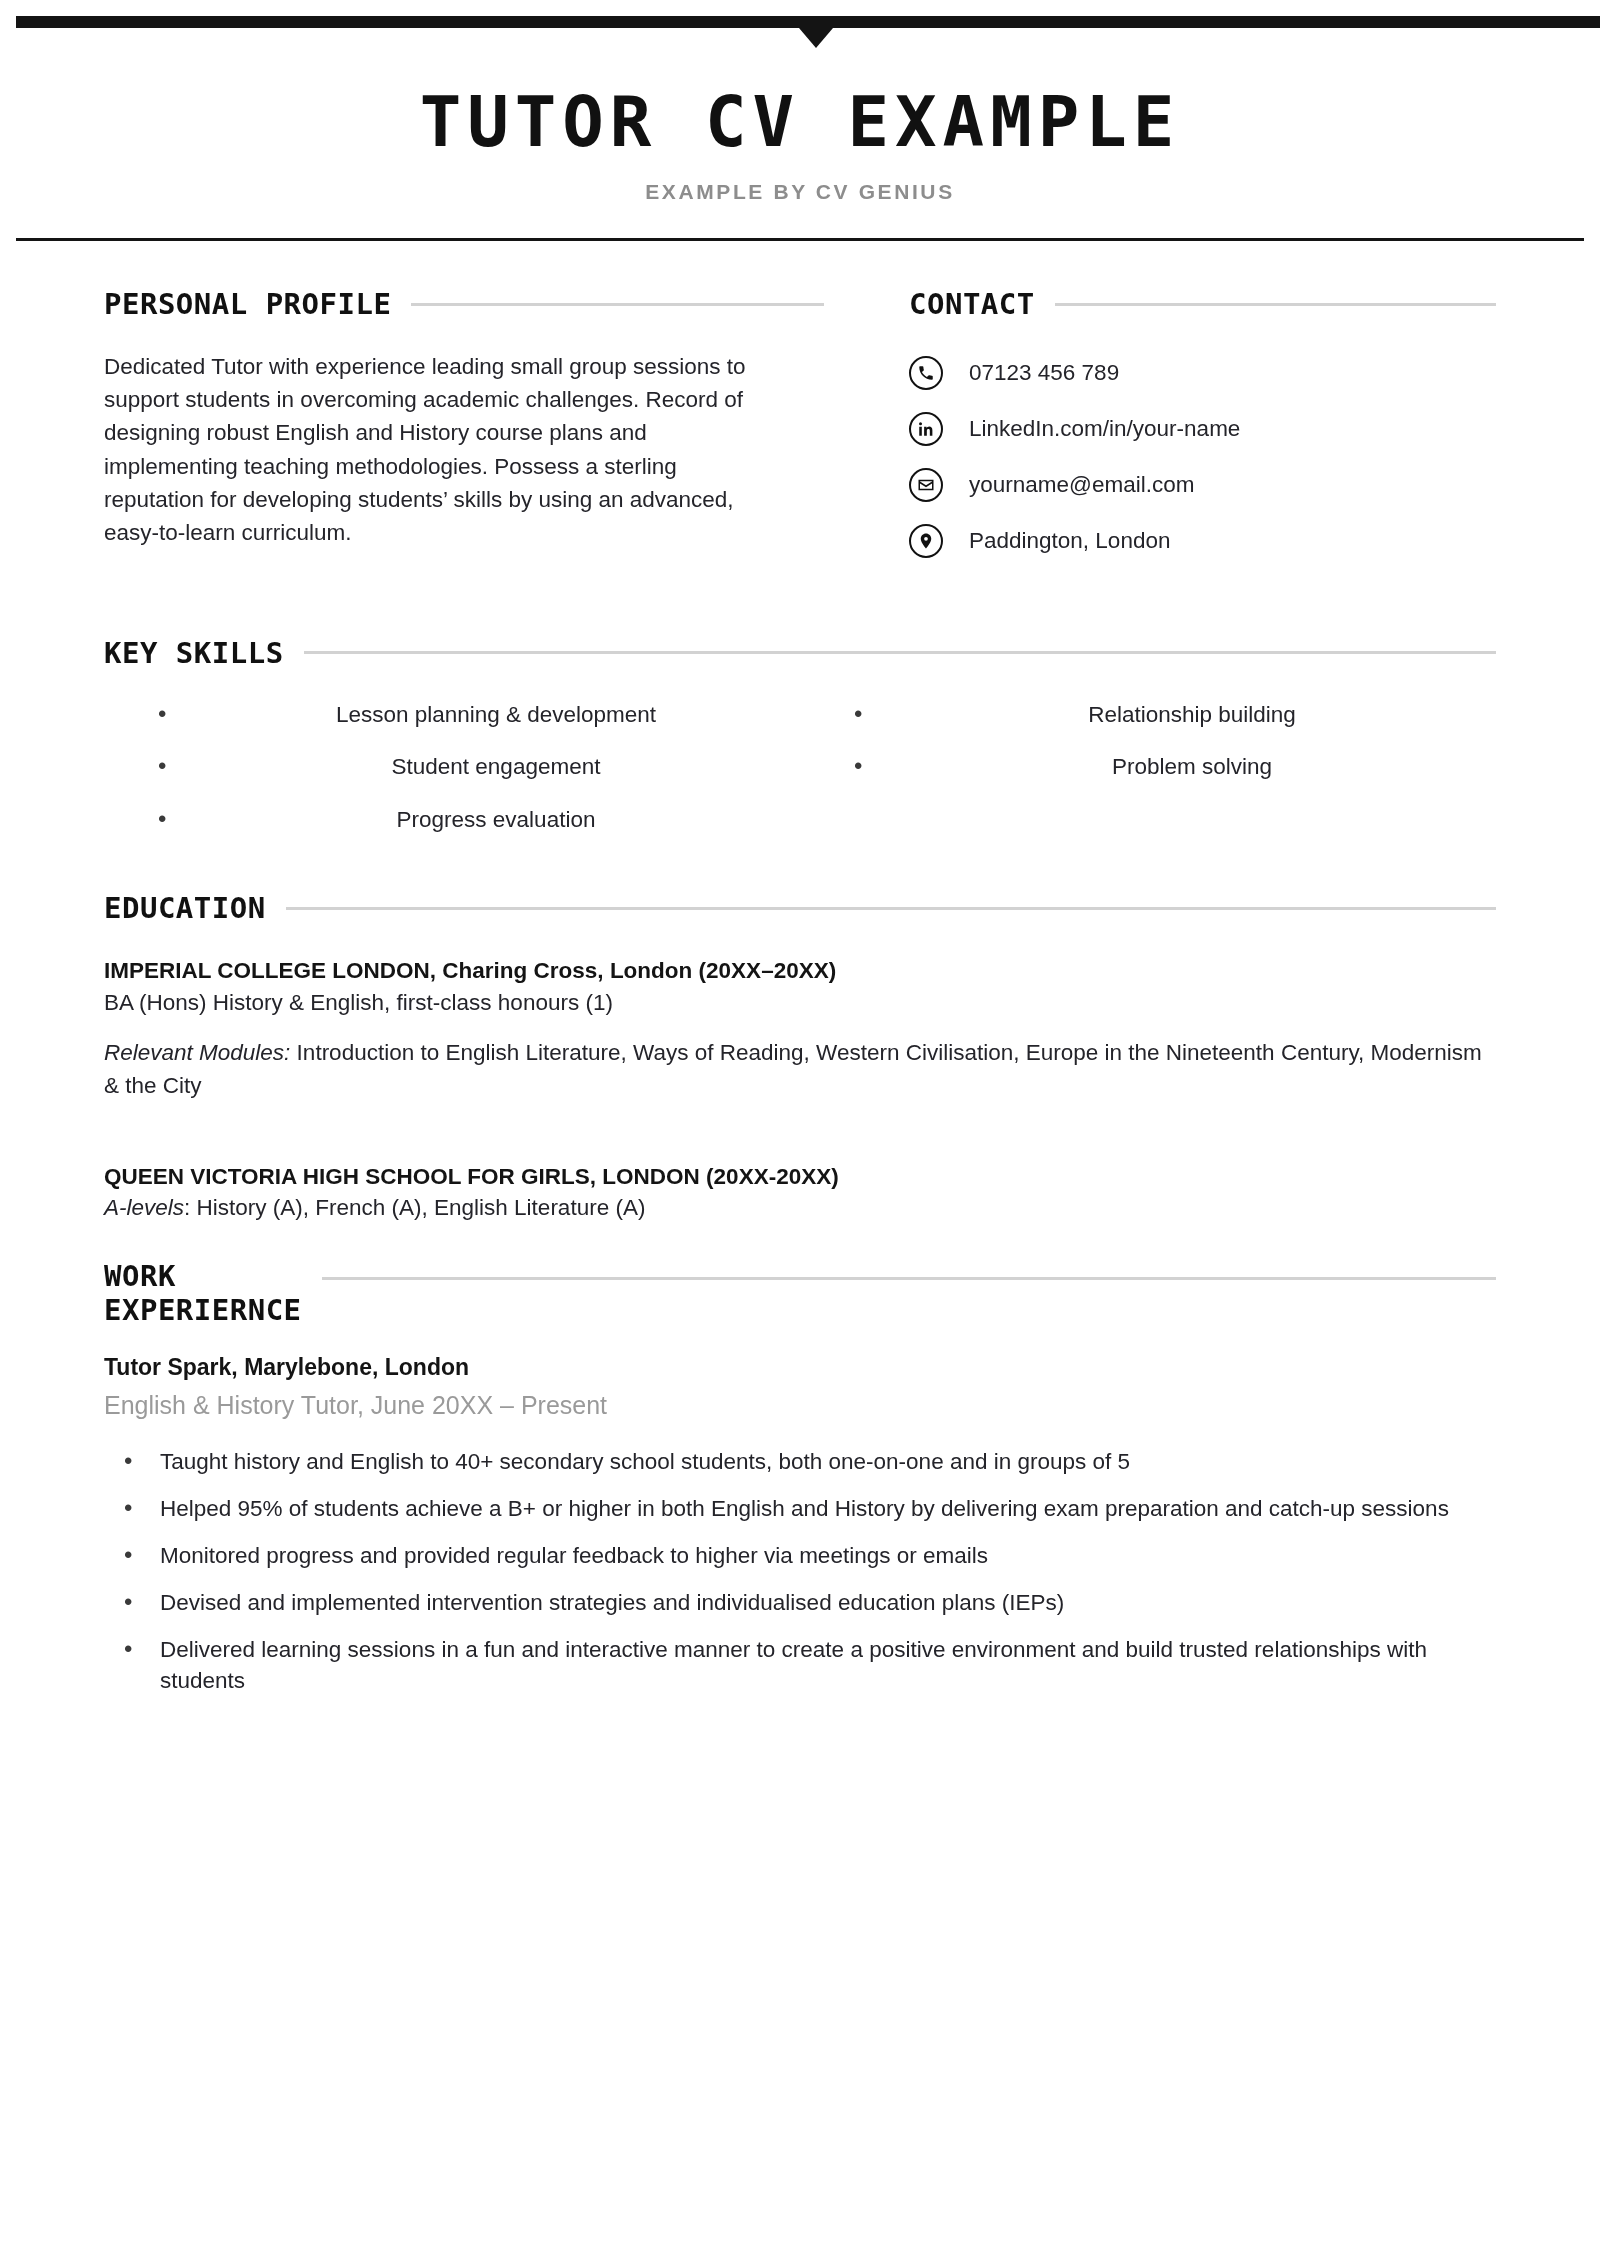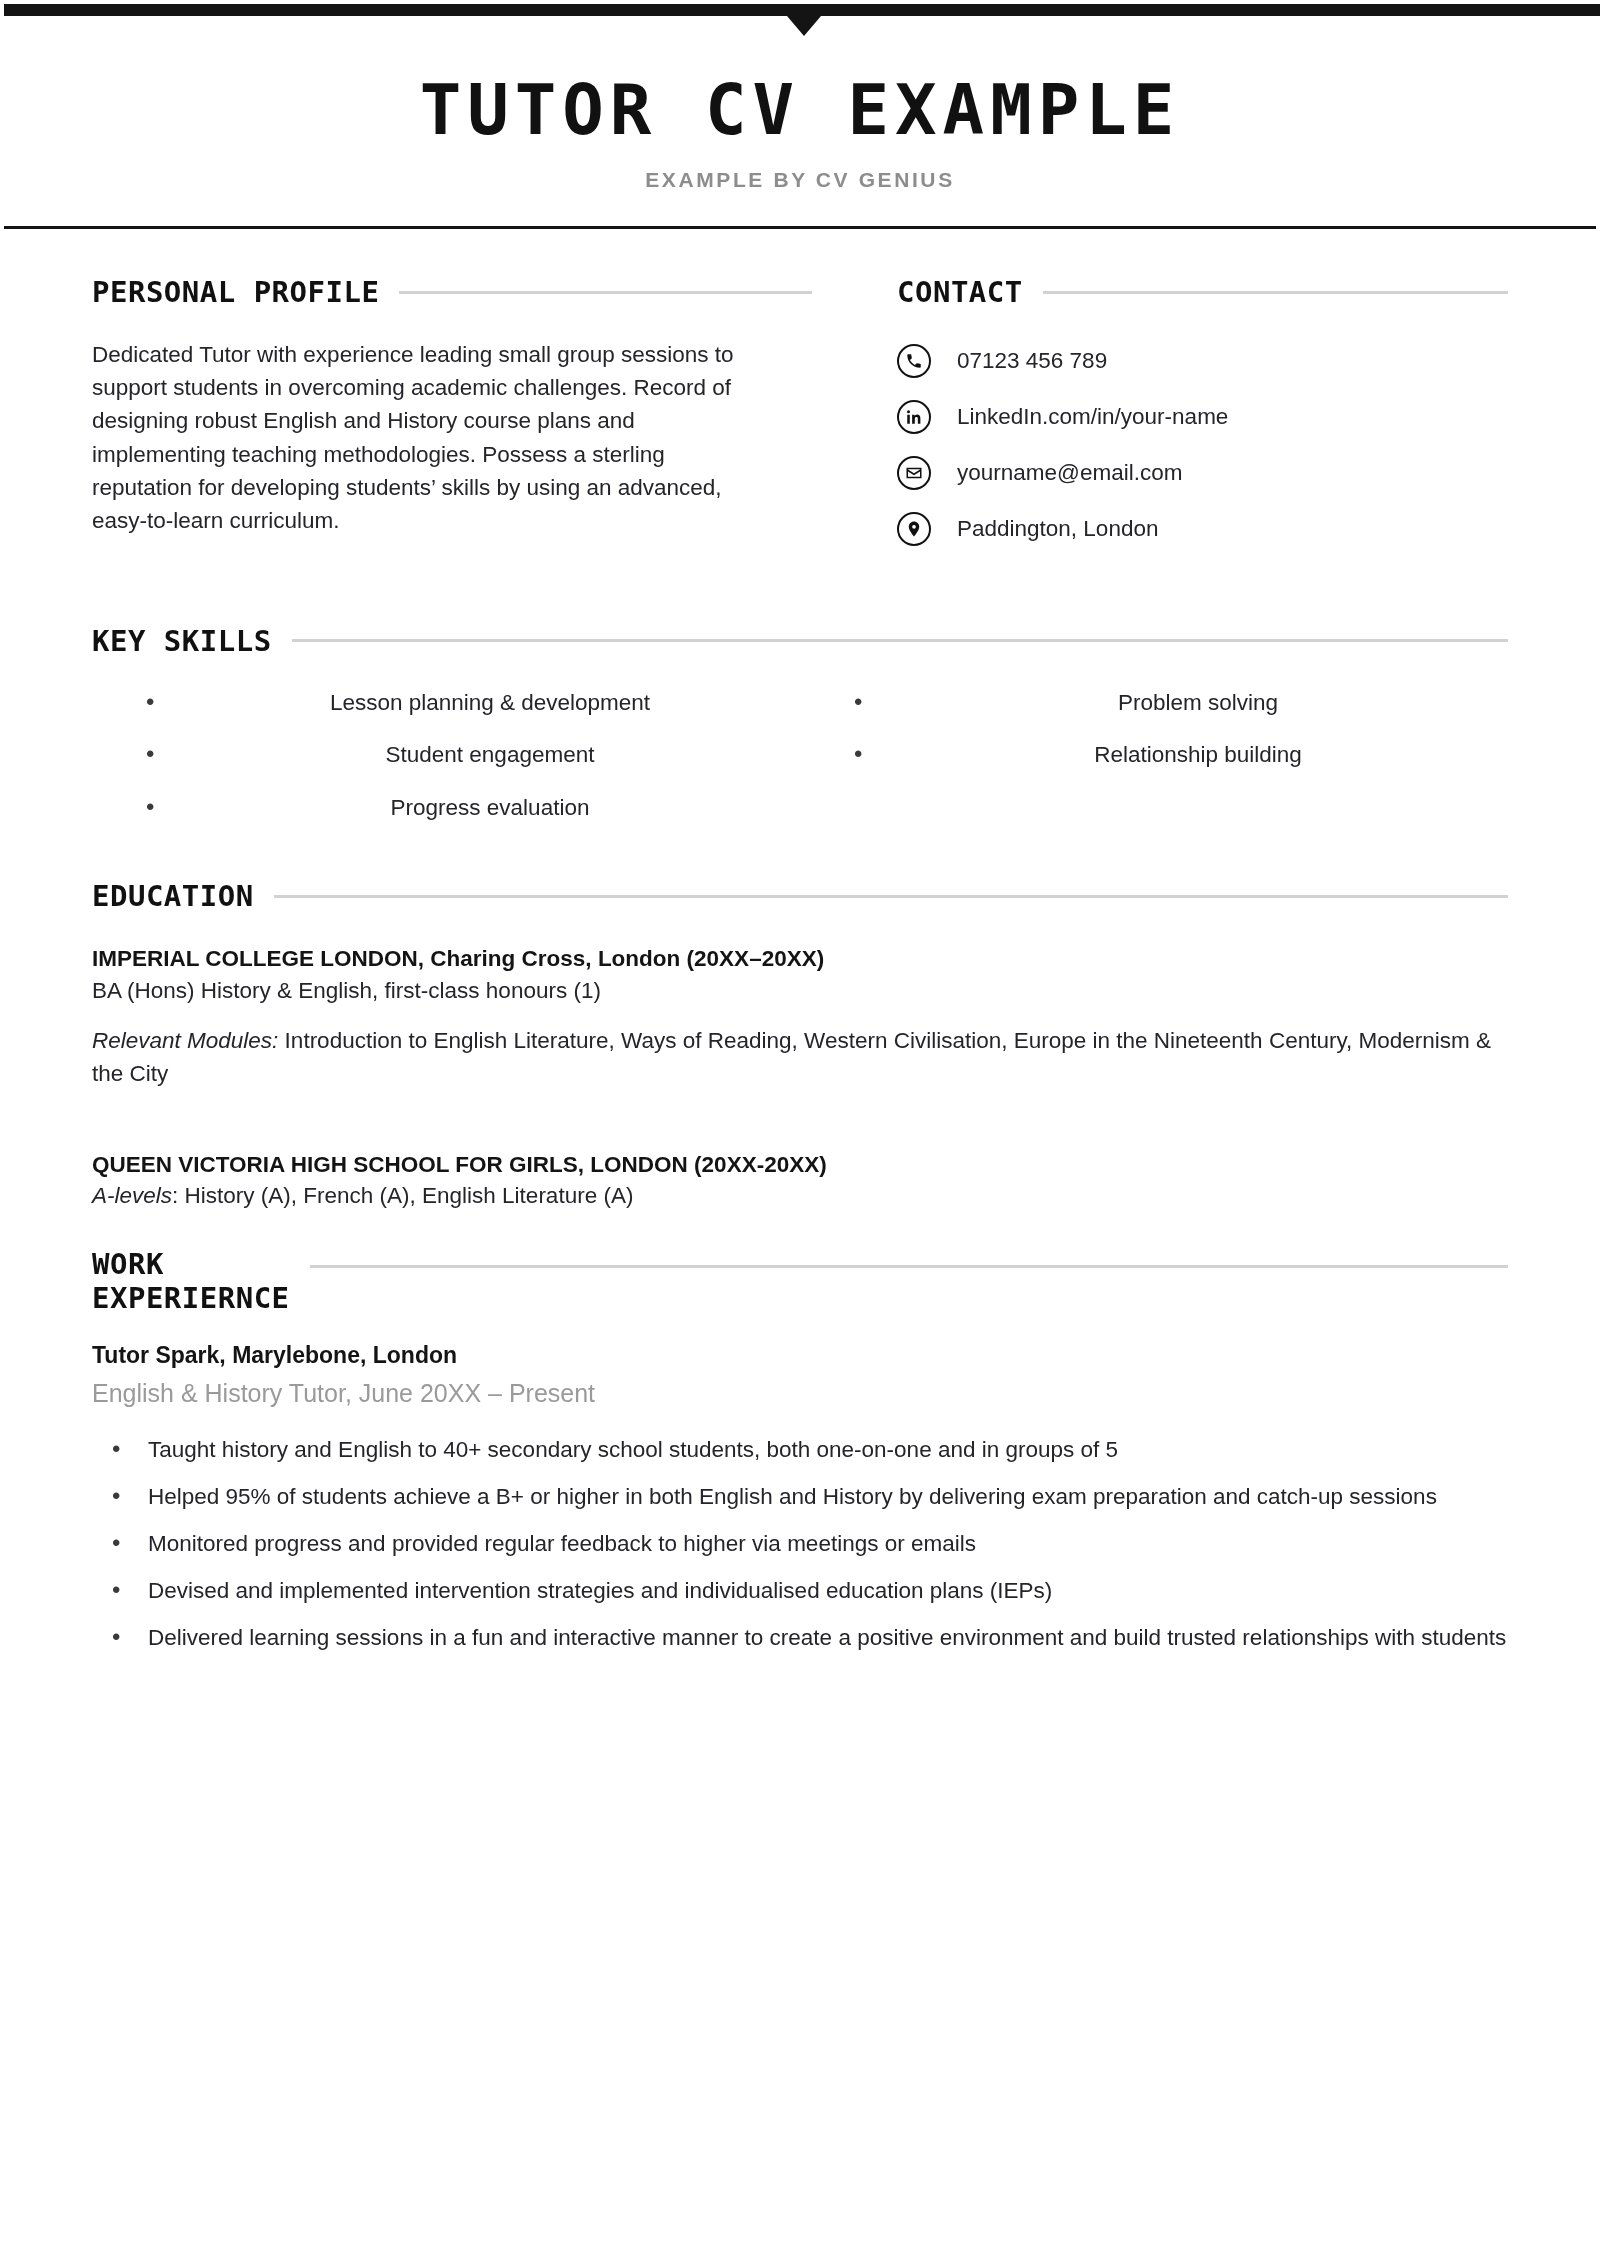--- a/index.html
+++ b/index.html
@@ -7,21 +7,21 @@
   body {
     width: 1600px;
     min-height: 2263px;
     background: #ffffff;
     font-family: "Liberation Sans", sans-serif;
     color: #1a1a1a;
   }
   .page {
     width: 1600px;
     position: relative;
-    padding: 4px;
+    padding: 16px;
   }
 
   
   .topbar {
     position: relative;
     height: 12px;
     background: #141414;
     margin: 0 auto;
     width: 1600px;
   }
@@ -261,22 +261,22 @@
       <div class="skills-wrap">
         <div class="skills-col">
           <ul>
             <li>Lesson planning &amp; development</li>
             <li>Student engagement</li>
             <li>Progress evaluation</li>
           </ul>
         </div>
         <div class="skills-col">
           <ul>
+            <li>Relationship building</li>
             <li>Problem solving</li>
-            <li>Relationship building</li>
           </ul>
         </div>
       </div>
     </div>
 
     <div class="gap-md"></div>
 
     <div>
       <div class="sec-head">
         <h2>EDUCATION</h2>

